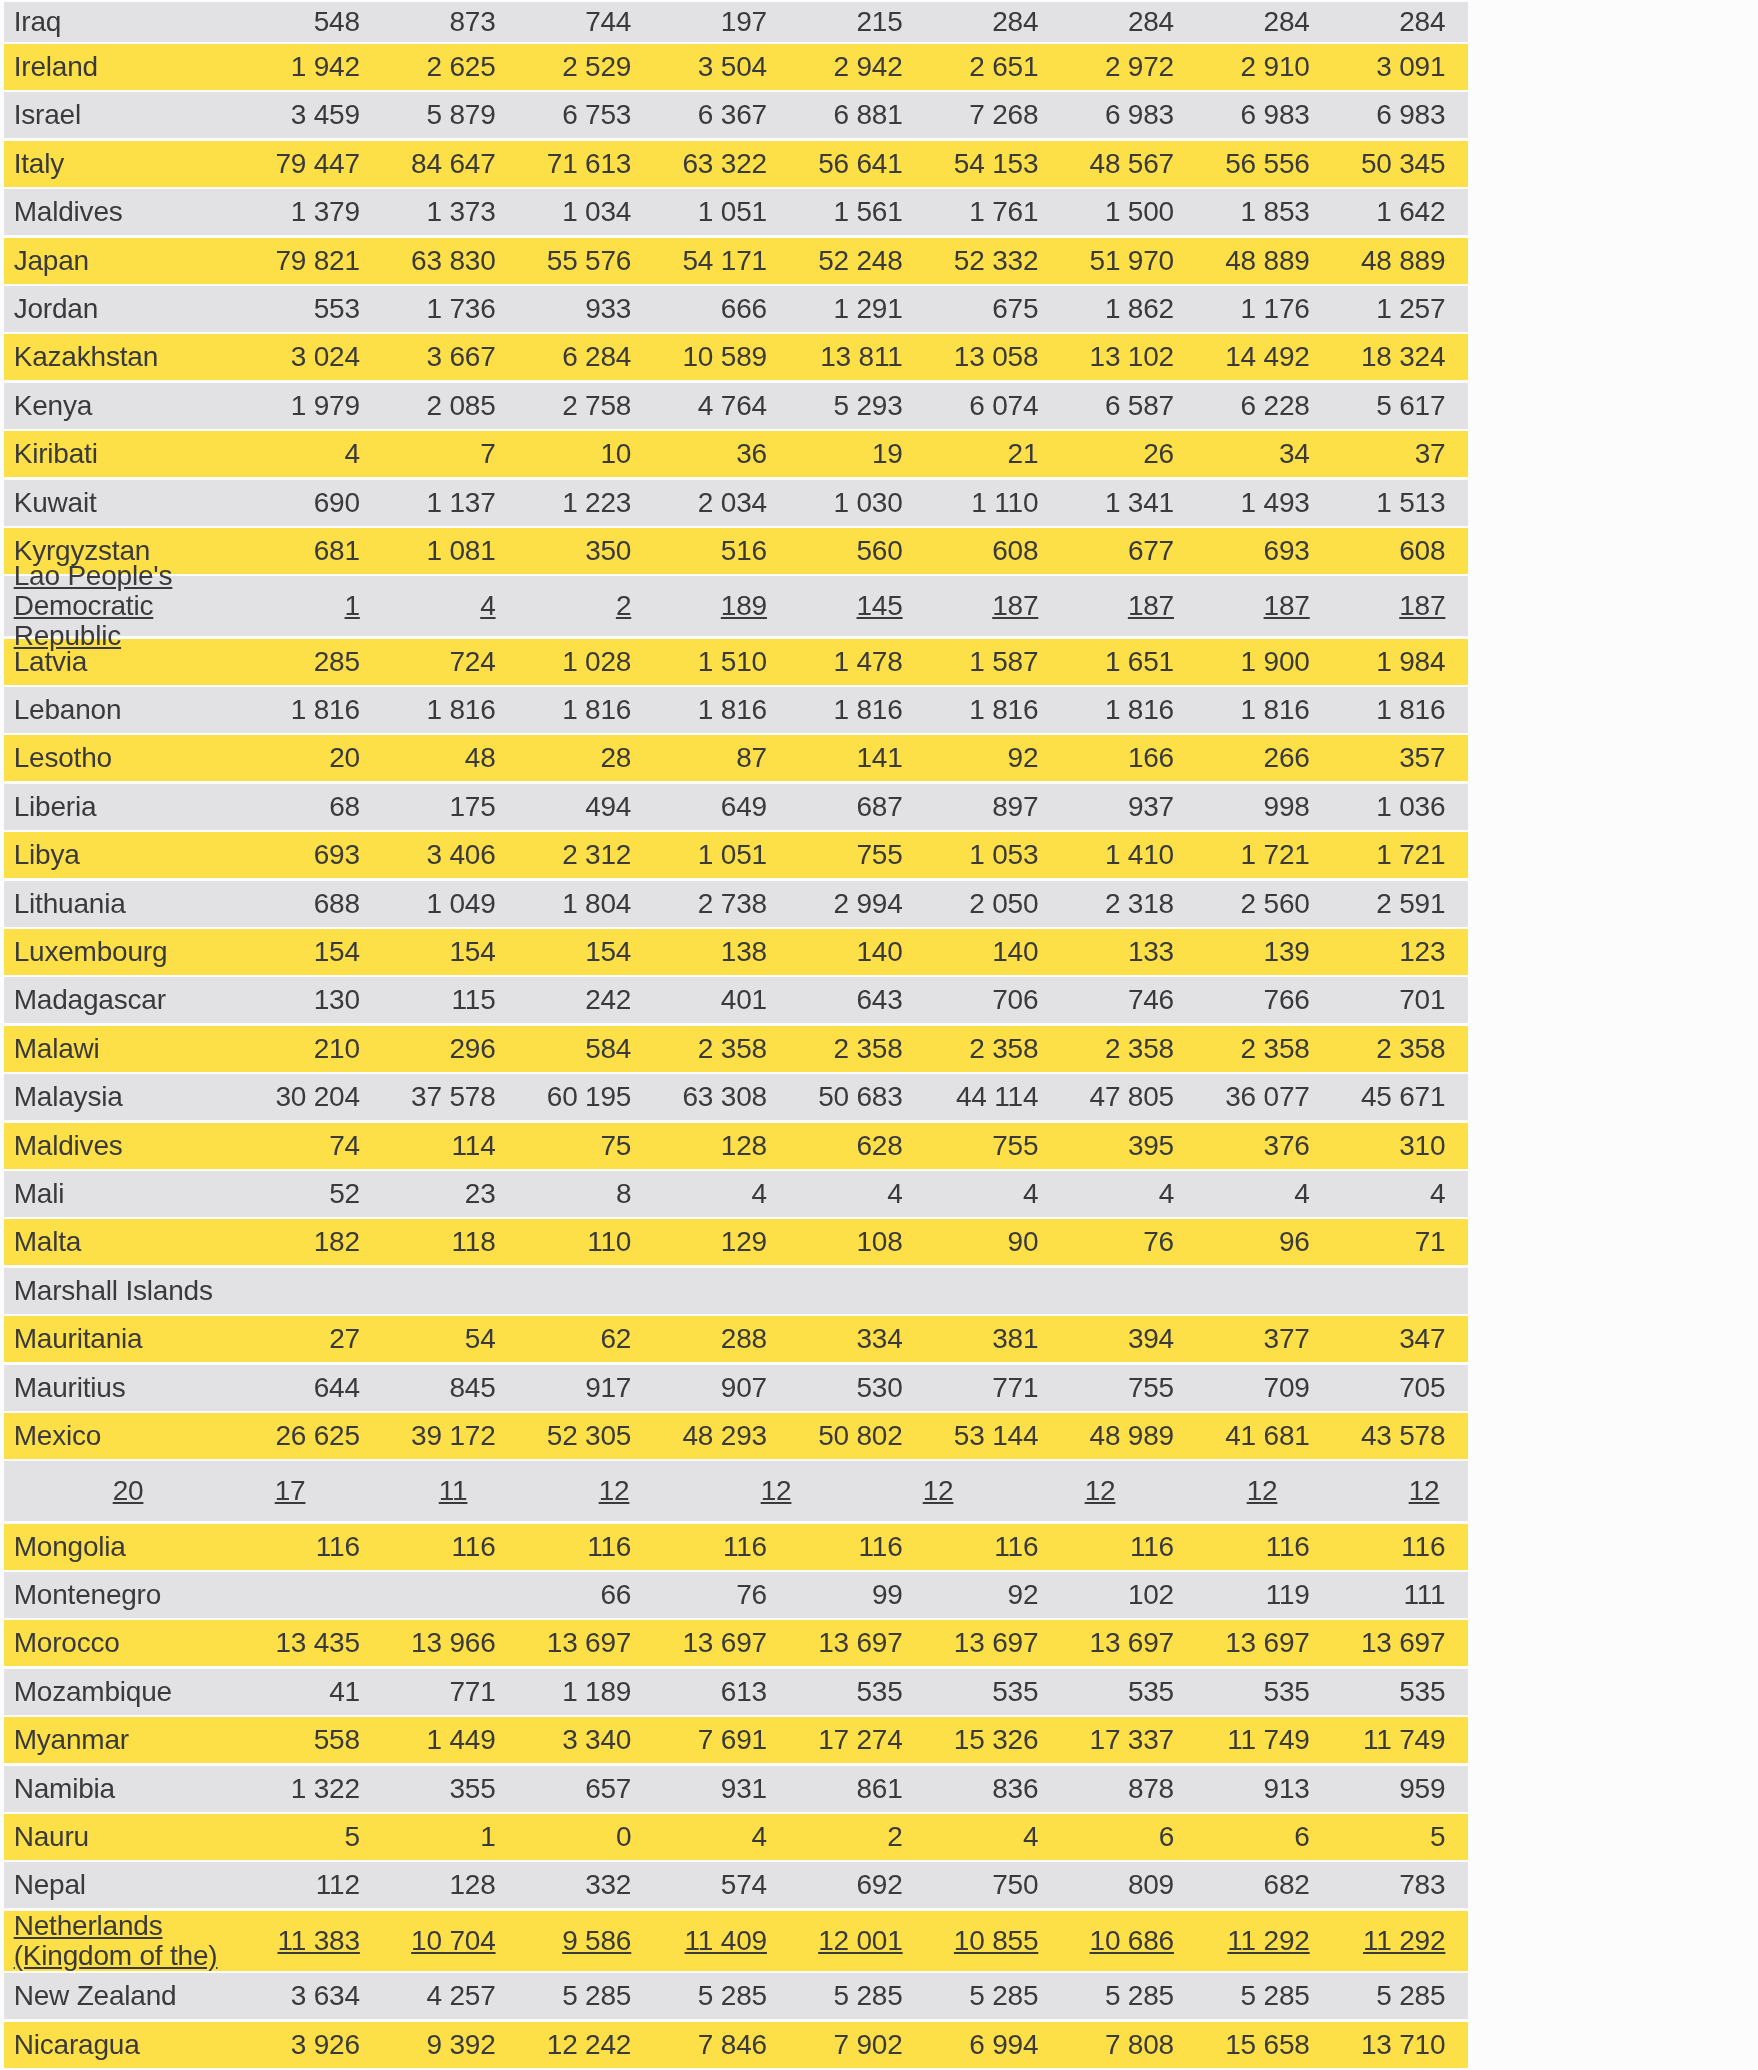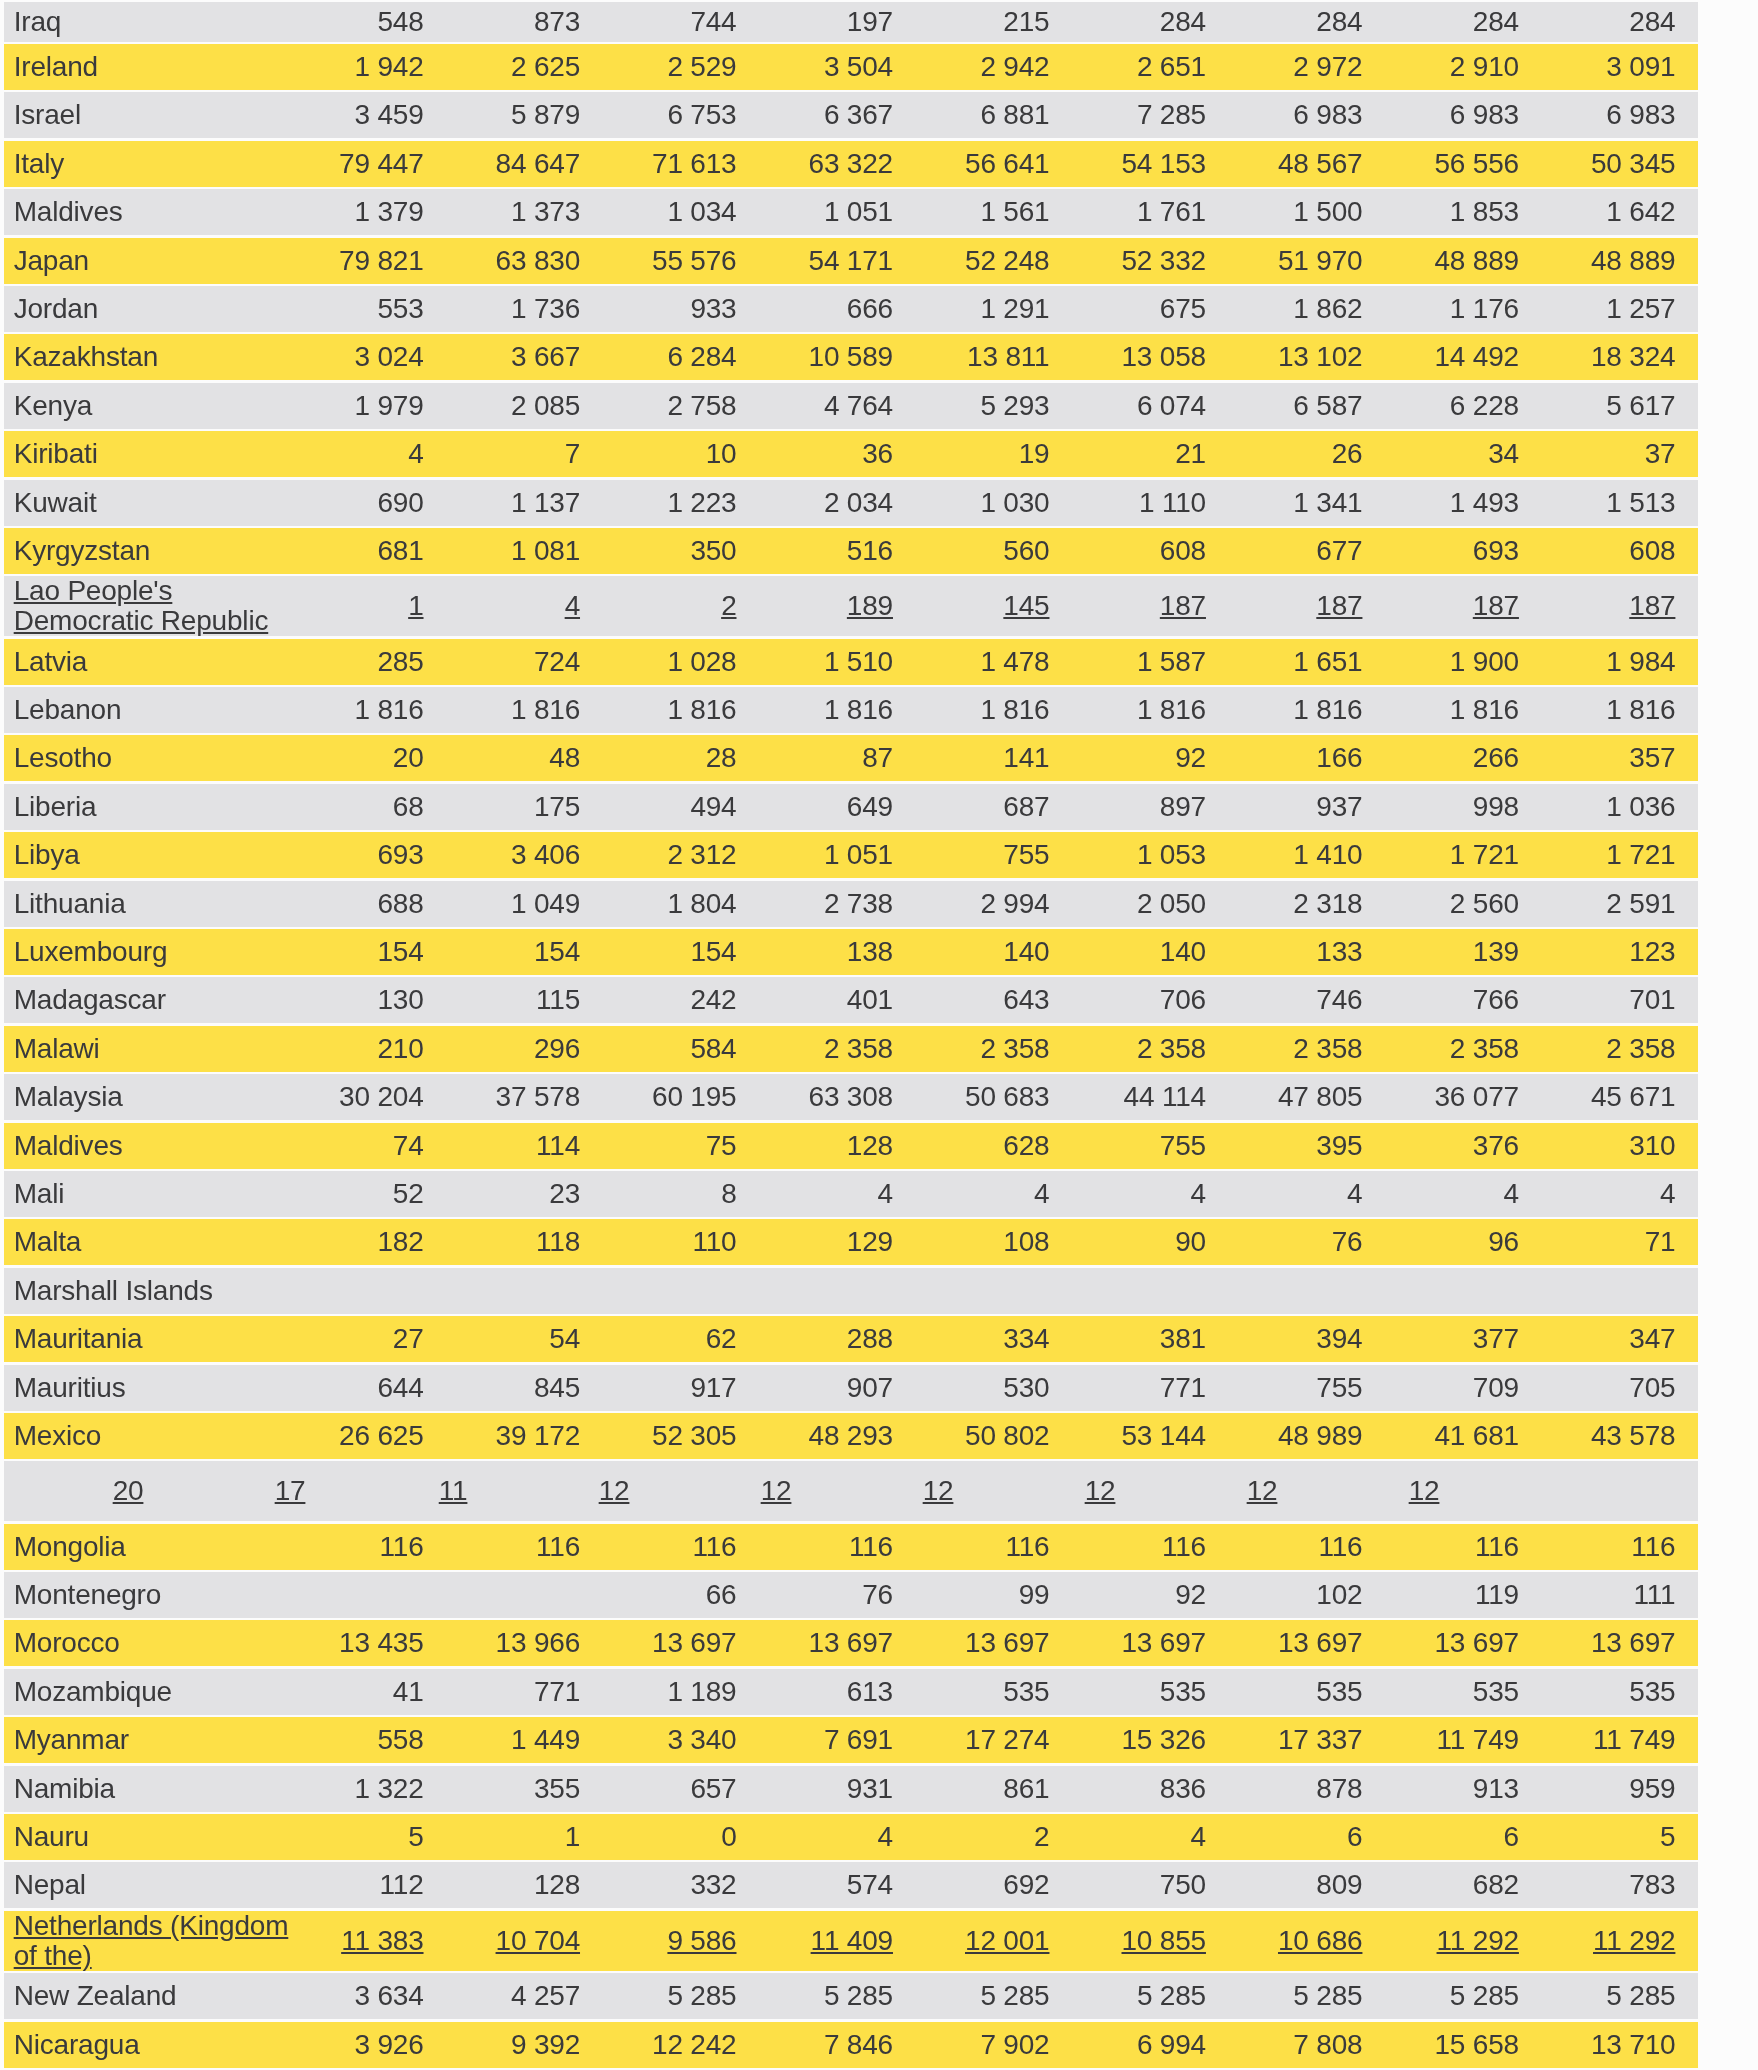--- a/index.html
+++ b/index.html
@@ -3,21 +3,21 @@
 <meta charset="utf-8">
 <style>
   * { box-sizing: border-box; margin: 0; padding: 0; }
   html, body {
     width: 1759px;
     background: #fcfcfc;
     font-family: "Liberation Sans", sans-serif;
     color: #3a3a3c;
   }
   body { height: 2070px; overflow: hidden; }
-  .table { width: 1698px; }
+  .table { width: 1468px; }
   .row {
     display: flex;
     align-items: center;
     height: 46px;
     margin: 2.4px 0 0 4px;
   }
   .row.first { margin-top: 1.6px; height: 40px; }
   .row.double { height: 60px; text-decoration: underline; }
   .row.gray  { background: #e2e2e4; }
   .row.light { background: #fde047; }
@@ -65,21 +65,21 @@
       <div class="cell">2 910</div>
       <div class="cell">3 091</div>
     </div>
     <div class="row gray">
       <div class="label">Israel</div>
       <div class="cell">3 459</div>
       <div class="cell">5 879</div>
       <div class="cell">6 753</div>
       <div class="cell">6 367</div>
       <div class="cell">6 881</div>
-      <div class="cell">7 285</div>
+      <div class="cell">7 268</div>
       <div class="cell">6 983</div>
       <div class="cell">6 983</div>
       <div class="cell">6 983</div>
     </div>
     <div class="row light">
       <div class="label">Italy</div>
       <div class="cell">79 447</div>
       <div class="cell">84 647</div>
       <div class="cell">71 613</div>
       <div class="cell">63 322</div>

